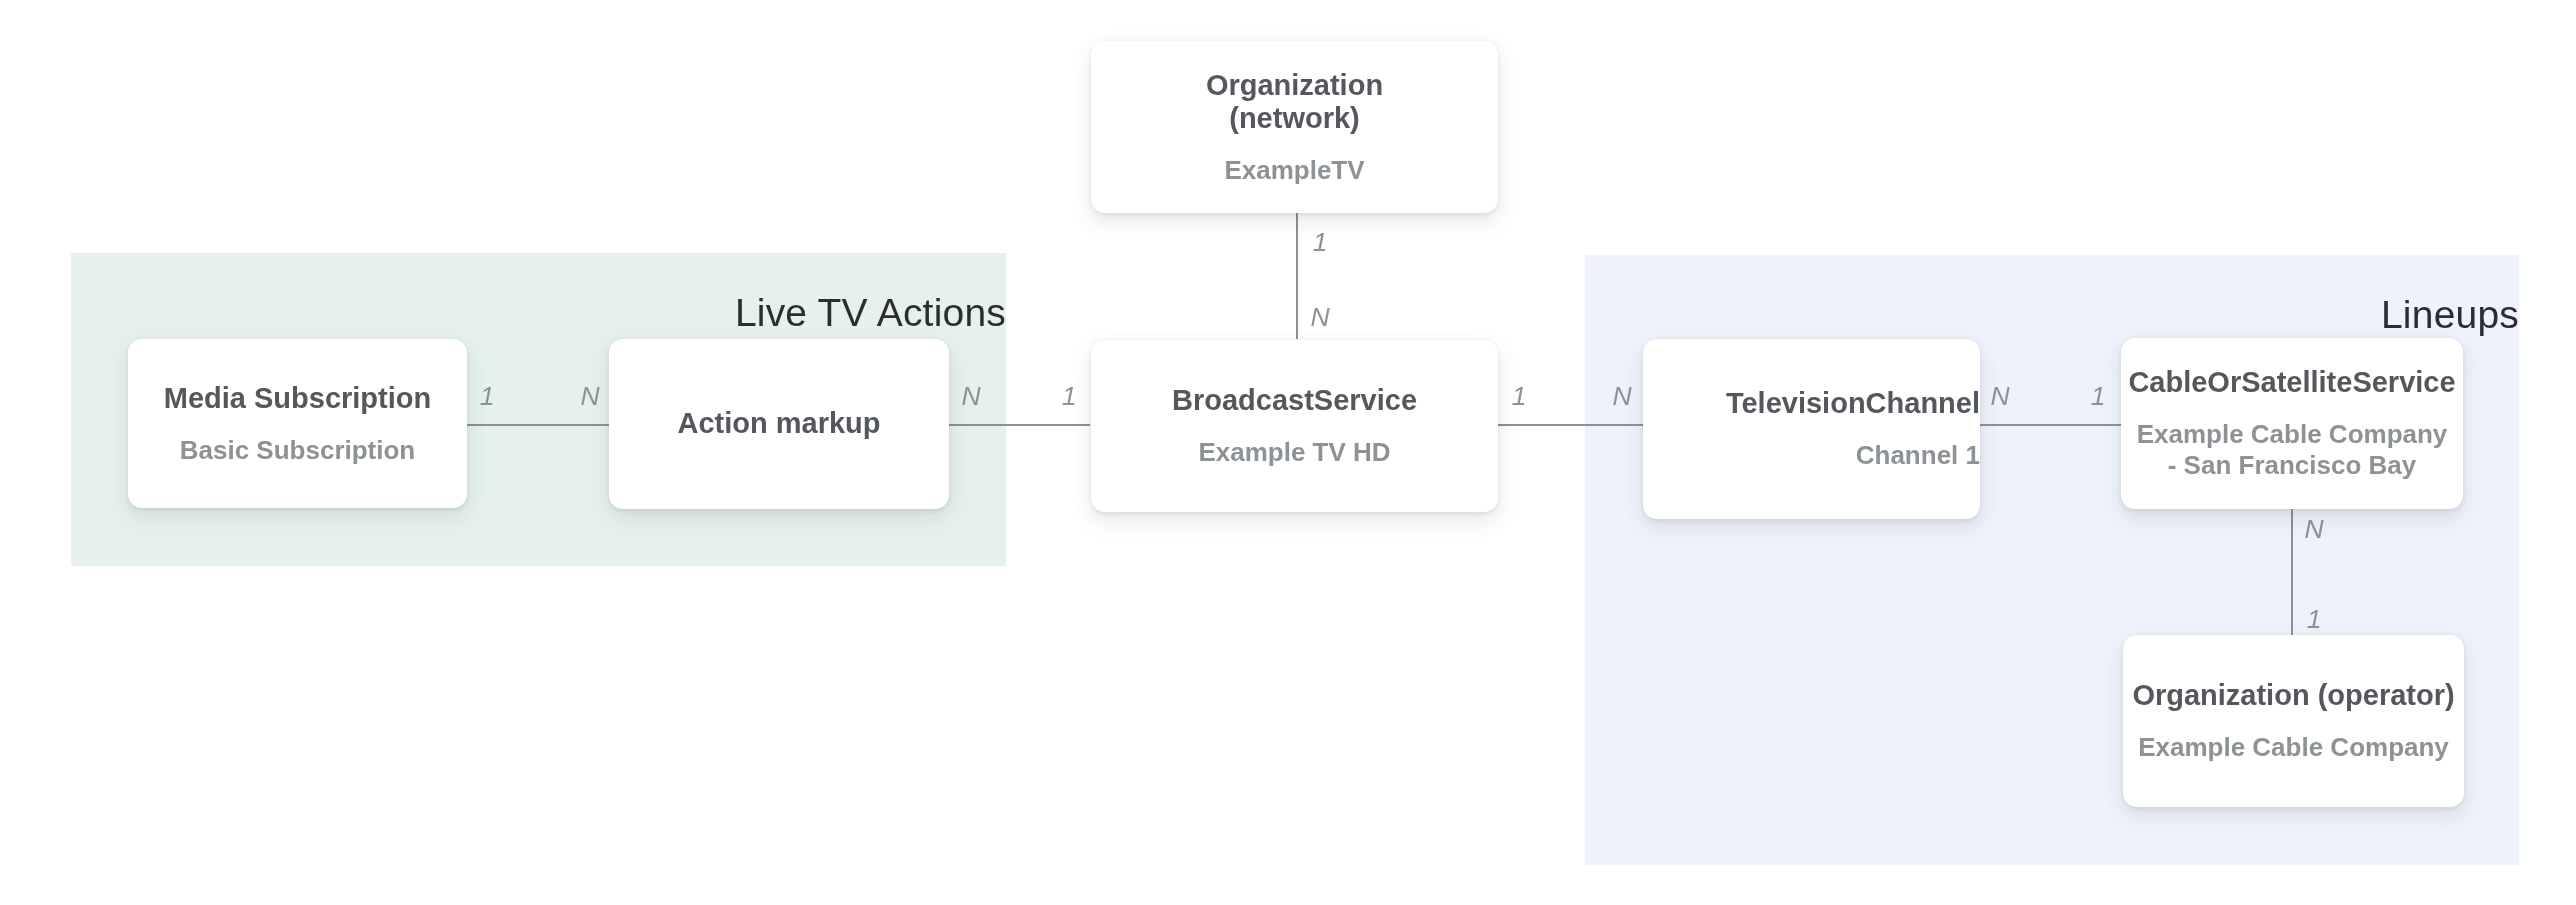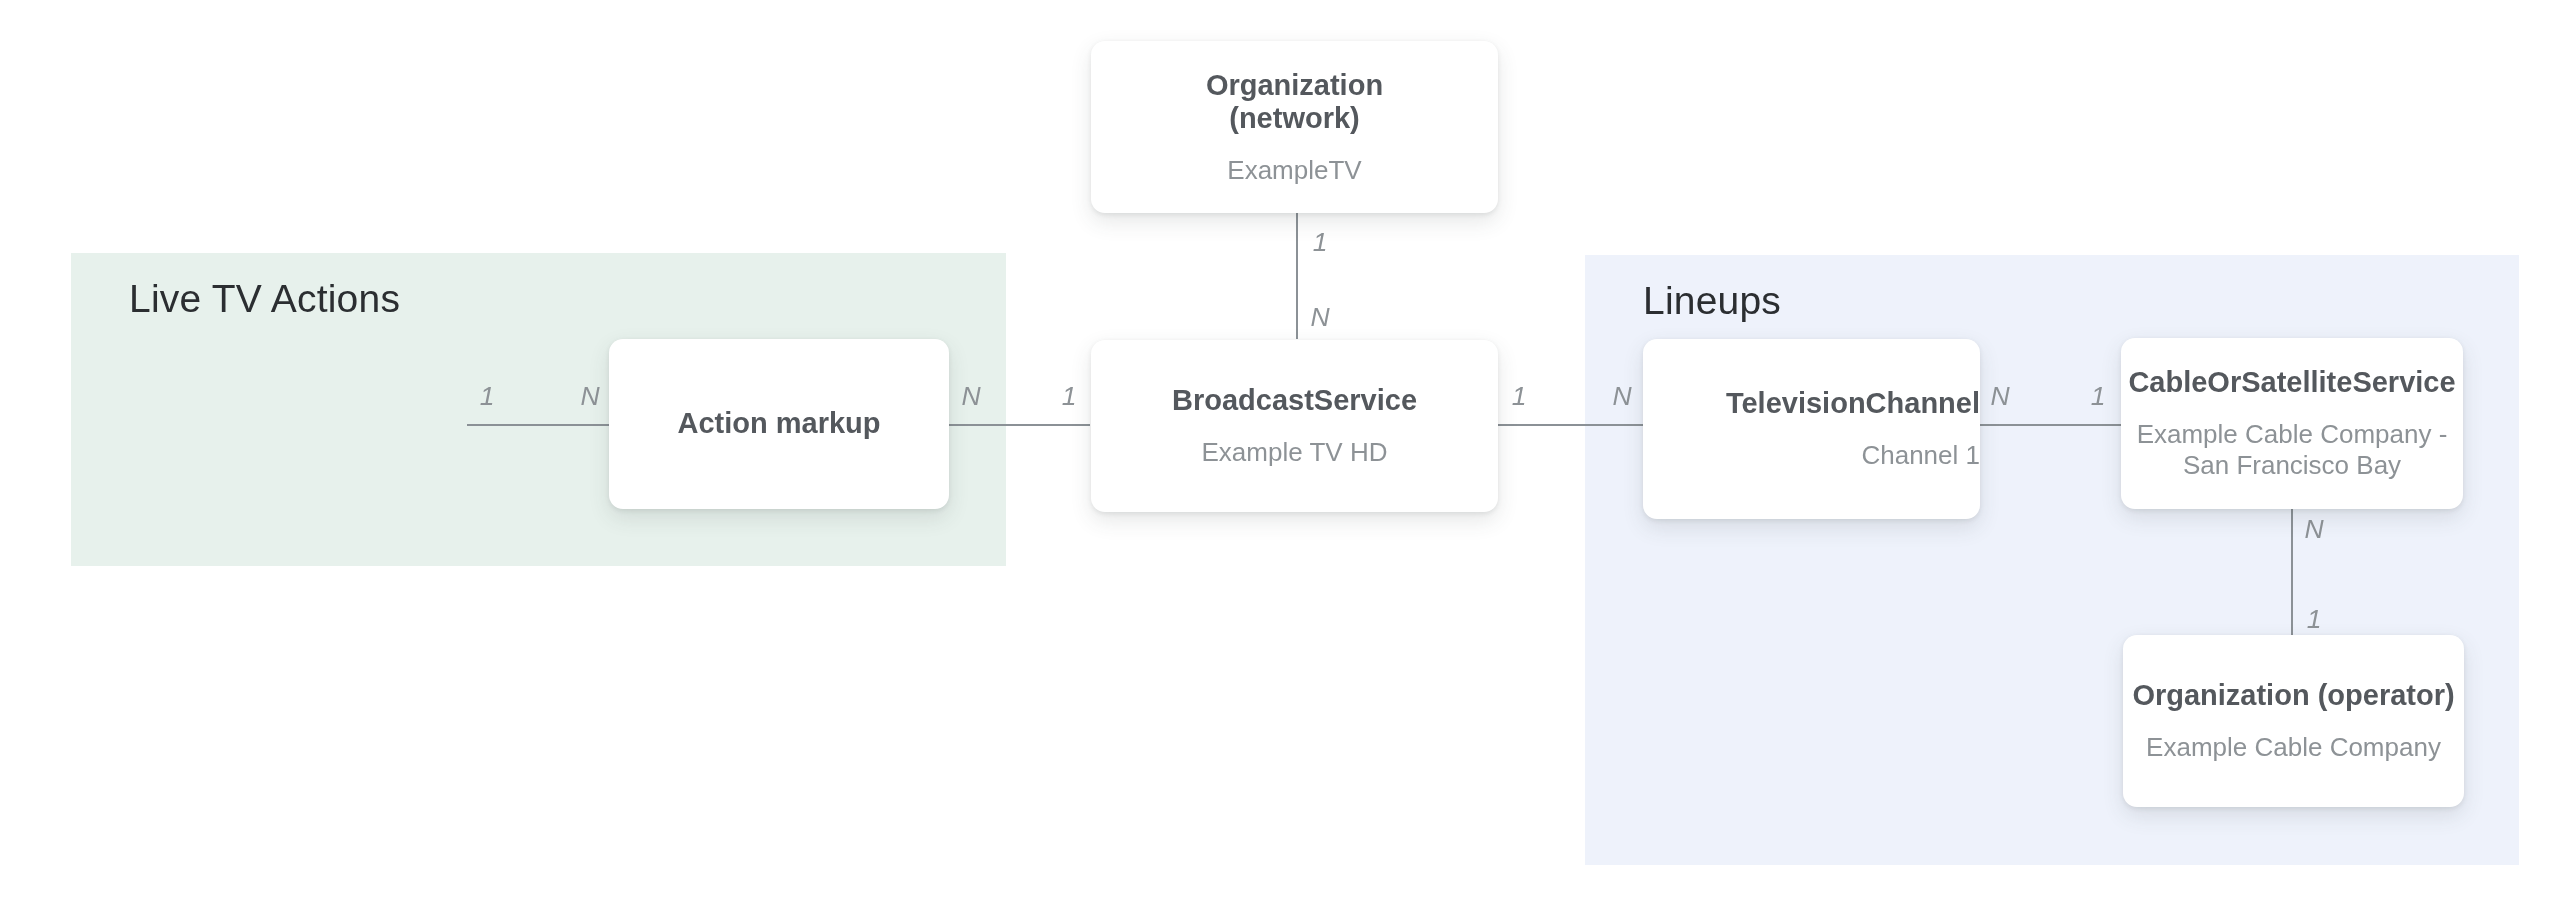--- a/index.html
+++ b/index.html
@@ -11,26 +11,27 @@
     overflow: hidden;
     font-family: "Liberation Sans", "DejaVu Sans", sans-serif;
   }
 
   
   .group { position: absolute; }
   .group-live    { left: 71px;   top: 253px; width: 935px; height: 313px; }
   .group-lineups { left: 1585px; top: 255px; width: 934px; height: 610px; }
   .group h2 {
     margin: 0;
-    padding: 23px 0 0 58px;
+    padding: 37px 0 0 58px;
     font-size: 39px;
     line-height: 1.2;
     font-weight: 400;
     color: #2b2e31;
     letter-spacing: 0.2px;
+    text-align: right;
   }
 
   
   .edge { position: absolute; background: #8b9196; }
   .edge-v1 { left: 1296px; top: 212px; width: 1.8px;   height: 127px; }
   .edge-h2 { left: 467px;  top: 424px; width: 142px; height: 1.8px; }
   .edge-h3 { left: 948px; top: 424px; width: 142px; height: 1.8px; }
   .edge-h4 { left: 1498px; top: 424px; width: 145px; height: 1.8px; }
   .edge-h5 { left: 1980px; top: 424px; width: 142px; height: 1.8px; }
   .edge-v6 { left: 2291px; top: 509px; width: 1.8px;   height: 127px; }
@@ -75,20 +76,21 @@
     line-height: 1.15;
     font-weight: 700;
     color: #54585d;
     white-space: nowrap;
   }
   .node .sub {
     font-size: 26px;
     line-height: 1.18;
     color: #8d9296;
     white-space: nowrap;
+    font-weight: bold;
   }
   .n-org-network  { left: 1091px; top: 41px;  width: 407px; height: 172px; }
   .n-media        { left: 128px;  top: 339px; width: 339px; height: 169px; }
   .n-action       { left: 609px;  top: 339px; width: 340px; height: 170px; }
   .n-broadcast    { left: 1091px; top: 340px; width: 407px; height: 172px; }
   .n-tvchannel    { left: 1643px; top: 339px; width: 337px; height: 180px; align-items: flex-end; }
   .n-cable        { left: 2121px; top: 338px; width: 342px; height: 171px; }
   .n-operator     { left: 2123px; top: 635px; width: 341px; height: 172px; }
 
   
@@ -125,20 +127,24 @@
   <span class="card-lbl l-e5a">N</span>
   <span class="card-lbl l-e5b">1</span>
   <span class="card-lbl l-e6a">N</span>
   <span class="card-lbl l-e6b">1</span>
 
   <div class="node n-org-network">
     <div class="title">Organization (network)</div>
     <div class="sub">ExampleTV</div>
   </div>
 
+  <div class="node n-media">
+    <div class="title">Media Subscription</div>
+    <div class="sub">Basic Subscription</div>
+  </div>
 
   <div class="node n-action">
     <div class="title">Action markup</div>
   </div>
 
   <div class="node n-broadcast">
     <div class="title">BroadcastService</div>
     <div class="sub">Example TV HD</div>
   </div>
 

